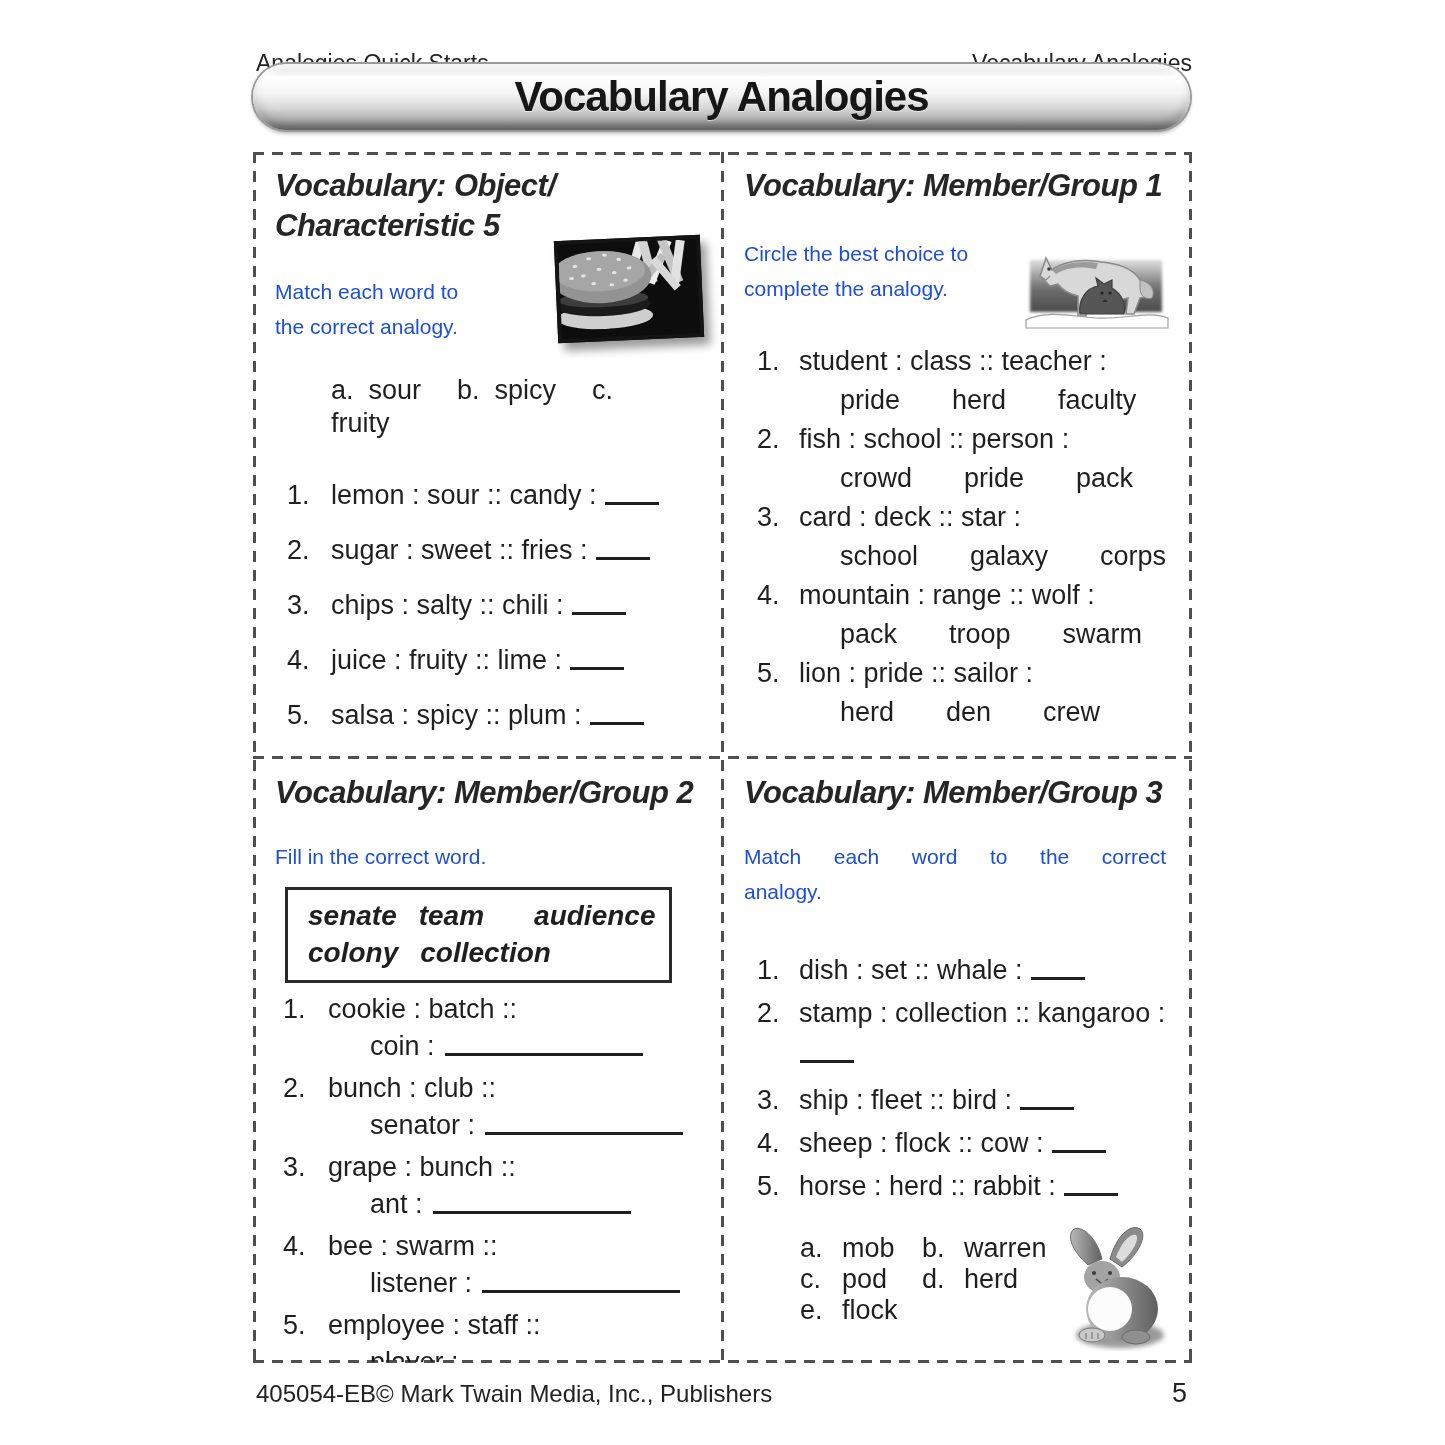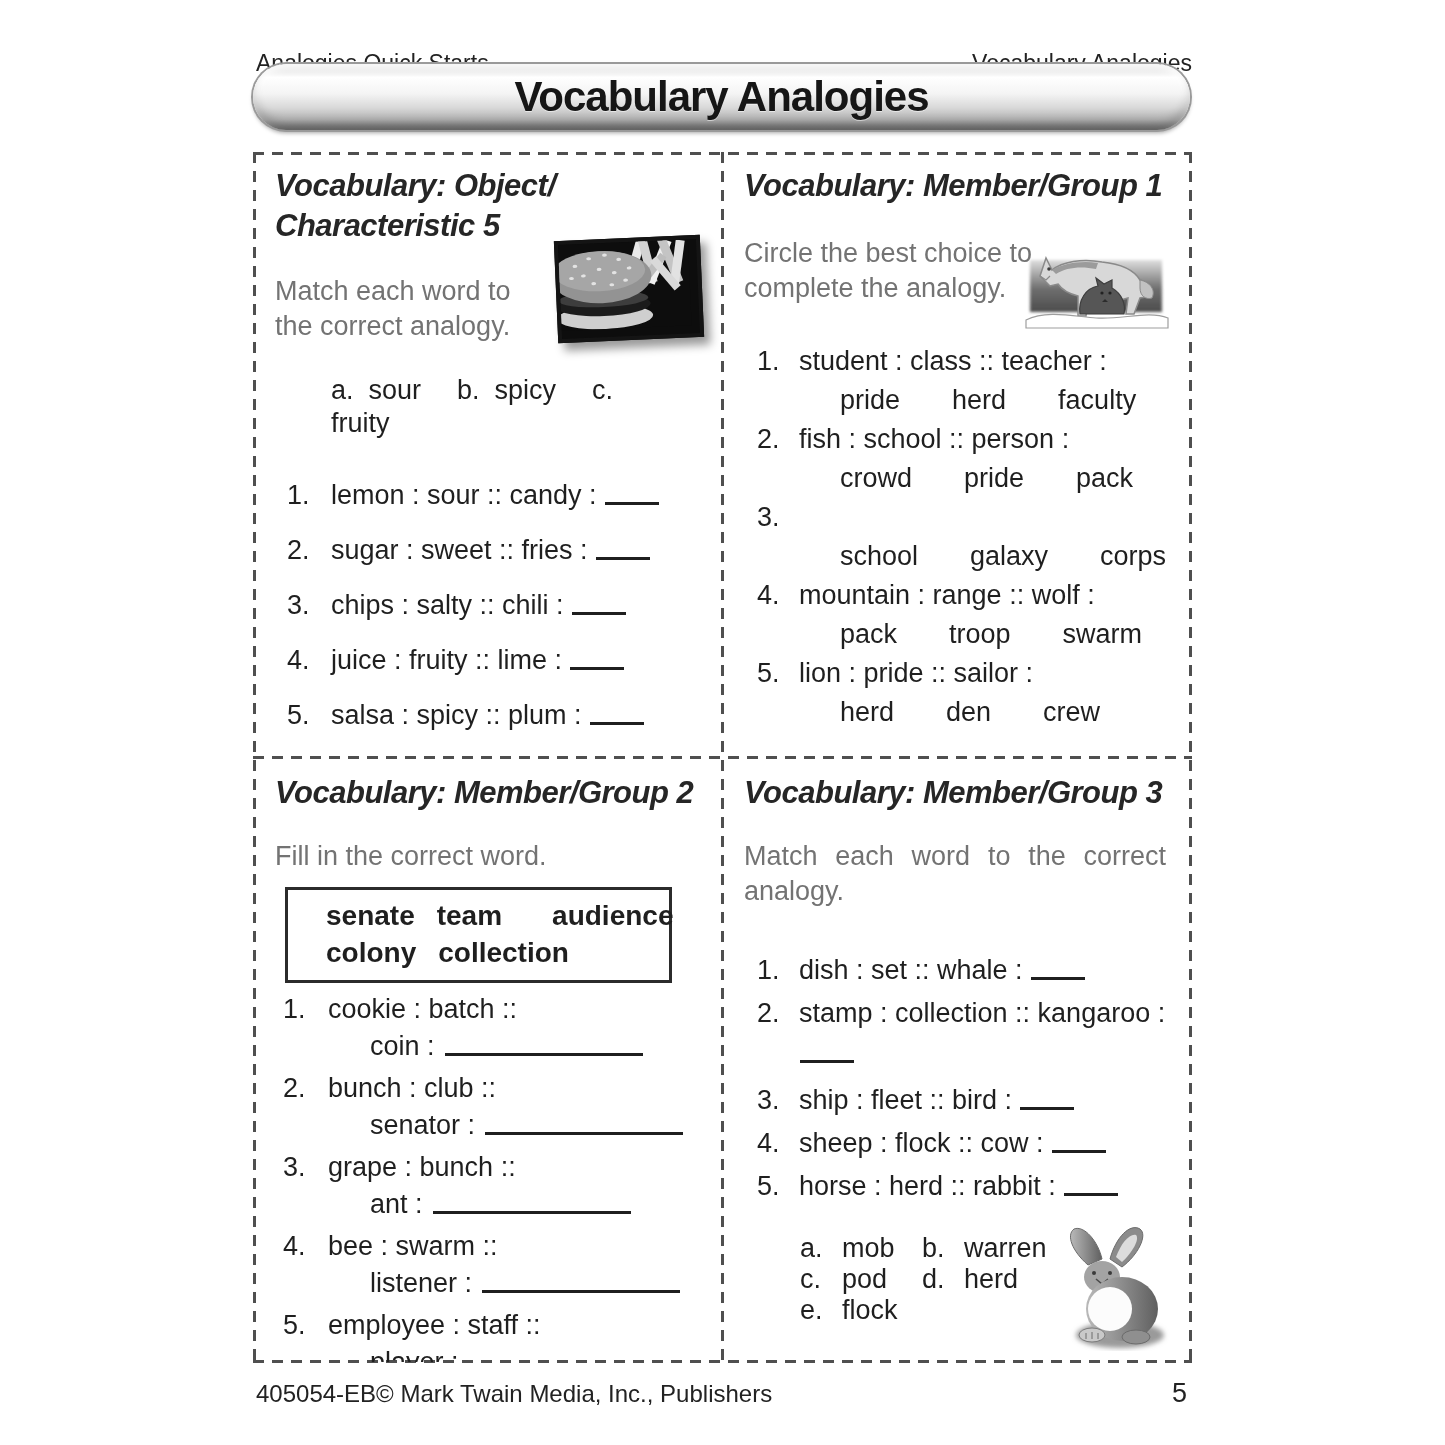--- a/index.html
+++ b/index.html
@@ -34,21 +34,21 @@
   .dash-v{position:absolute;width:3px;background-image:repeating-linear-gradient(180deg,#4f4f4f 0 11px,transparent 11px 19px);}
 
   
   .quad{position:absolute;box-sizing:border-box;overflow:hidden;}
   .q1{left:253px;top:152px;width:469px;height:605px;padding:14px 24px 0 22px;}
   .q2{left:724px;top:152px;width:466px;height:605px;padding:14px 24px 0 20px;}
   .q3{left:253px;top:759px;width:469px;height:603px;padding:14px 24px 0 22px;}
   .q4{left:724px;top:759px;width:466px;height:603px;padding:14px 24px 0 20px;}
 
   .sec-title{font-size:31px;font-weight:bold;letter-spacing:-0.5px;line-height:40px;color:#262626;font-style:italic;}
-  .instr{font-size:27px;line-height:35px;color:#737373;}
+  .instr{font-size:21px;line-height:35px;color:#1d4ed8;}
   .justify-line{text-align:justify;text-align-last:justify;}
 
   
   .item-row{display:flex;font-size:27px;align-items:baseline;}
   .item-num{flex:0 0 44px;margin-left:12px;}
   .q2 .item-num,.q4 .item-num{flex:0 0 42px;margin-left:13px;}
 
   .blank-short{display:inline-block;width:54px;border-bottom:3px solid #1f1f1f;height:18px;transform:translateY(1px);margin-left:8px;}
   .blank-long{display:inline-block;width:198px;border-bottom:3px solid #1f1f1f;height:18px;transform:translateY(1px);margin-left:10px;}
 
@@ -72,21 +72,21 @@
   
   .q2-instr{margin-top:30px;max-width:300px;}
   .q2-items{margin-top:36px;}
   .q2-items .line{line-height:39px;font-size:27px;}
   .choices-row{display:flex;gap:52px;margin-left:96px;line-height:39px;font-size:27px;}
 
   
   .q3-instr{margin-top:26px;}
   .wordbox{
     box-sizing:border-box;margin:13px 0 0 10px;width:387px;border:3px solid #2b2b2b;
-    padding:7px 14px 9px 38px;font-weight:bold;font-size:28px;line-height:37px;
+    padding:7px 14px 9px 20px;font-weight:bold;font-size:28px;line-height:37px;font-style:italic;
   }
   .wordbox .w1{margin-right:22px;}
   .wordbox .w2{margin-right:50px;}
   .q3-items{margin-top:8px;}
   .q3-items .pair{margin-bottom:5px;}
   .q3-items .line{line-height:37px;font-size:27px;display:flex;align-items:baseline;}
   .q3-items .line2{margin-left:95px;}
 
   
   .q4-instr{margin-top:26px;width:100%;}
@@ -249,20 +249,21 @@
       <span class="item-num">2.</span>
         <span>fish : school :: person :</span>
     </div>
     <div class="choices-row">
       <span>crowd</span>
         <span>pride</span>
         <span>pack</span>
     </div>
     <div class="line item-row">
       <span class="item-num">3.</span>
+        <span>card : deck :: star :</span>
     </div>
     <div class="choices-row">
       <span>school</span>
         <span>galaxy</span>
         <span>corps</span>
     </div>
     <div class="line item-row">
       <span class="item-num">4.</span>
         <span>mountain : range :: wolf :</span>
     </div>

